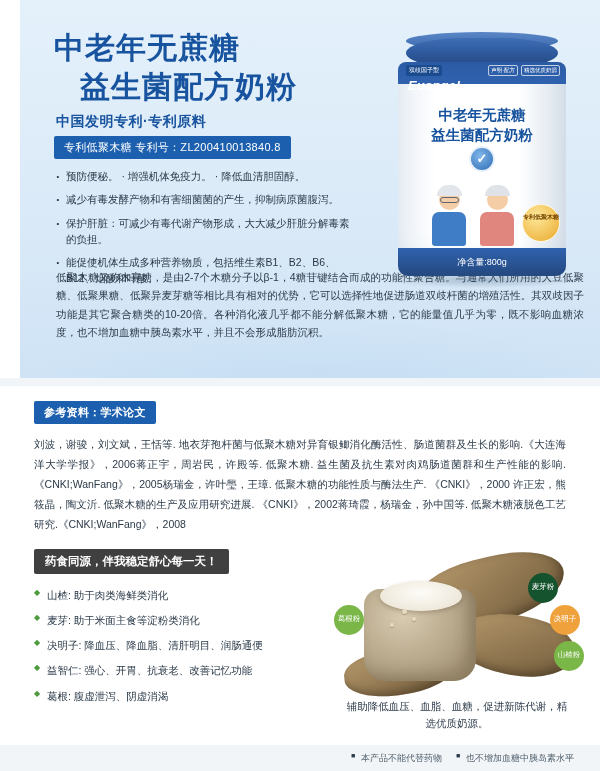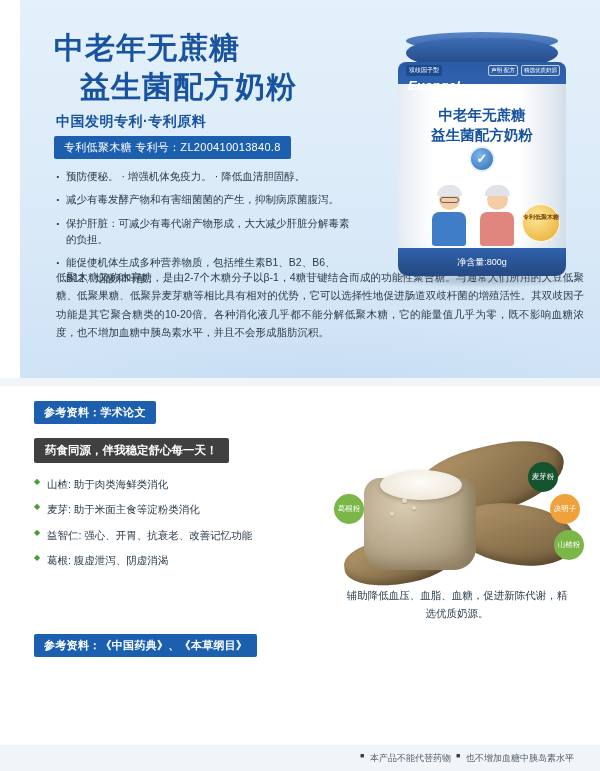--- a/index.html
+++ b/index.html
@@ -206,21 +206,21 @@
     font-size: 10.5px; color: #2b3a49; line-height: 1.65; text-align: center;
   }
 
   
   .sec3 { margin-top: 10px; }
 
   
   .footer {
     position: absolute; left: 0; bottom: 0; width: 600px; height: 26px;
     background: #f1f5f8; display: flex; align-items: center; justify-content: flex-end;
-    padding-right: 26px; gap: 5px;
+    padding-right: 26px; gap: 14px;
   }
   .footer span {
     font-size: 9px; color: #52606d; position: relative; padding-left: 10px;
   }
   .footer span:before {
     content: "■"; position: absolute; left: 0; top: 0; color: #2b3a49; font-size: 7px;
   }
 </style>
 </head>
 <body>
@@ -291,28 +291,30 @@
         <div class="can-bottomband">净含量:800g</div>
       </div>
       <div class="can-shadow"></div>
     </div>
   </div>
 
   <div class="divider"></div>
 
   <div class="section sec1">
     <div class="ref-tag">参考资料：学术论文</div>
+    <div class="ref-body">刘波，谢骏，刘文斌，王恬等. 地衣芽孢杆菌与低聚木糖对异育银鲫消化酶活性、肠道菌群及生长的影响.《大连海洋大学学报》，2006蒋正宇，周岩民，许殿等. 低聚木糖. 益生菌及抗生素对肉鸡肠道菌群和生产性能的影响.《CNKI;WanFang》，2005杨瑞金，许叶璺，王璋. 低聚木糖的功能性质与酶法生产. 《CNKI》，2000 许正宏，熊筱晶，陶文沂. 低聚木糖的生产及应用研究进展. 《CNKI》，2002蒋琦霞，杨瑞金，孙中国等. 低聚木糖液脱色工艺研究.《CNKI;WanFang》，2008</div>
   </div>
 
   <div class="section sec2">
     <div class="green-tag">药食同源，伴我稳定舒心每一天！</div>
 
     <ul class="green-list">
       <li>山楂: 助于肉类海鲜类消化</li>
       <li>麦芽: 助于米面主食等淀粉类消化</li>
+      <li>决明子: 降血压、降血脂、清肝明目、润肠通便</li>
       <li>益智仁: 强心、开胃、抗衰老、改善记忆功能</li>
       <li>葛根: 腹虚泄泻、阴虚消渴</li>
     </ul>
 
     <div class="food-art">
       <div class="yam yam1"></div>
       <div class="yam yam2"></div>
       <div class="yam yam3"></div>
       <div class="sack"></div>
       <div class="sack-mouth"></div>

